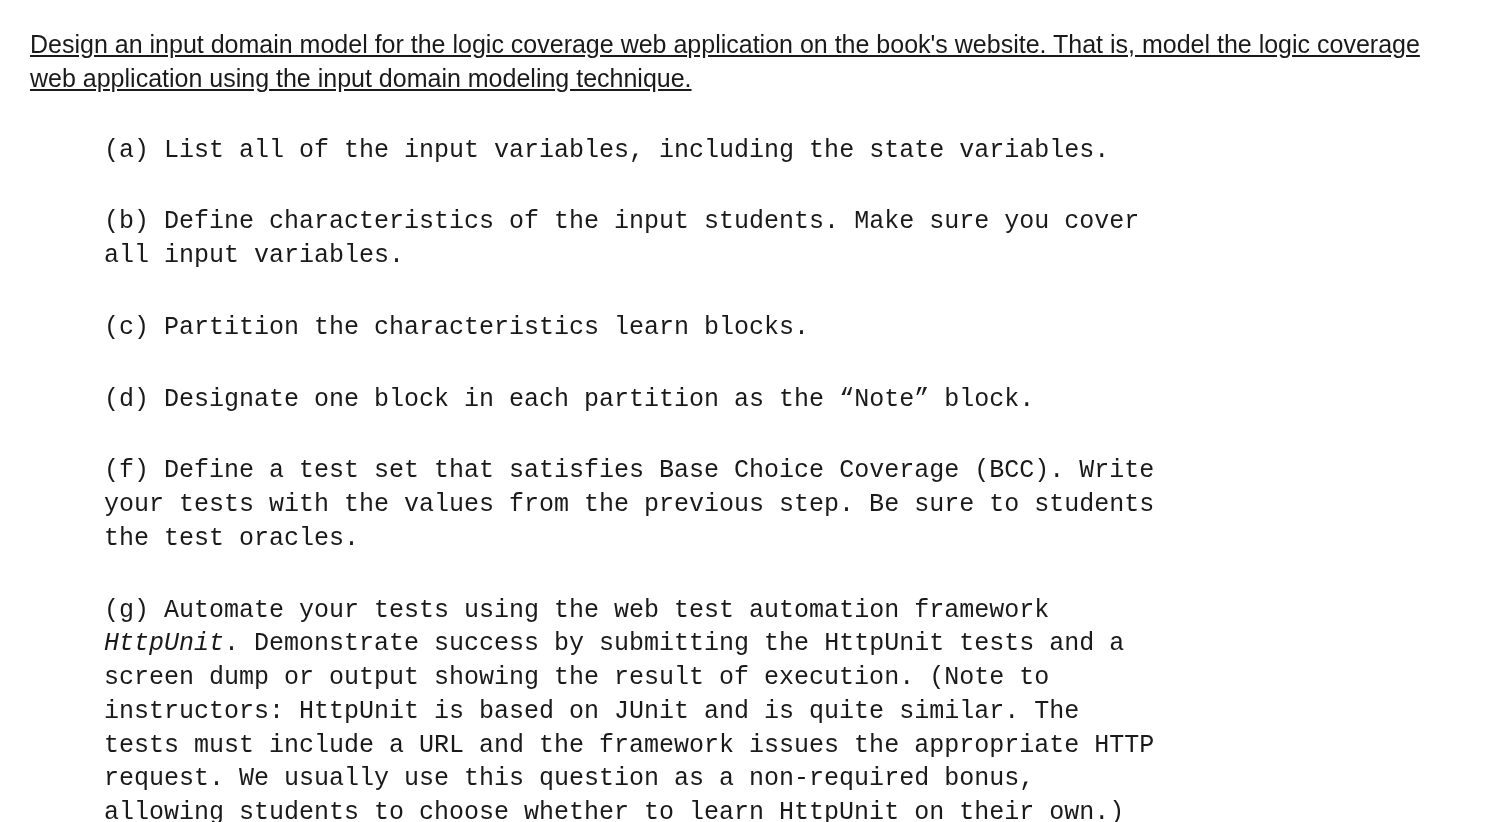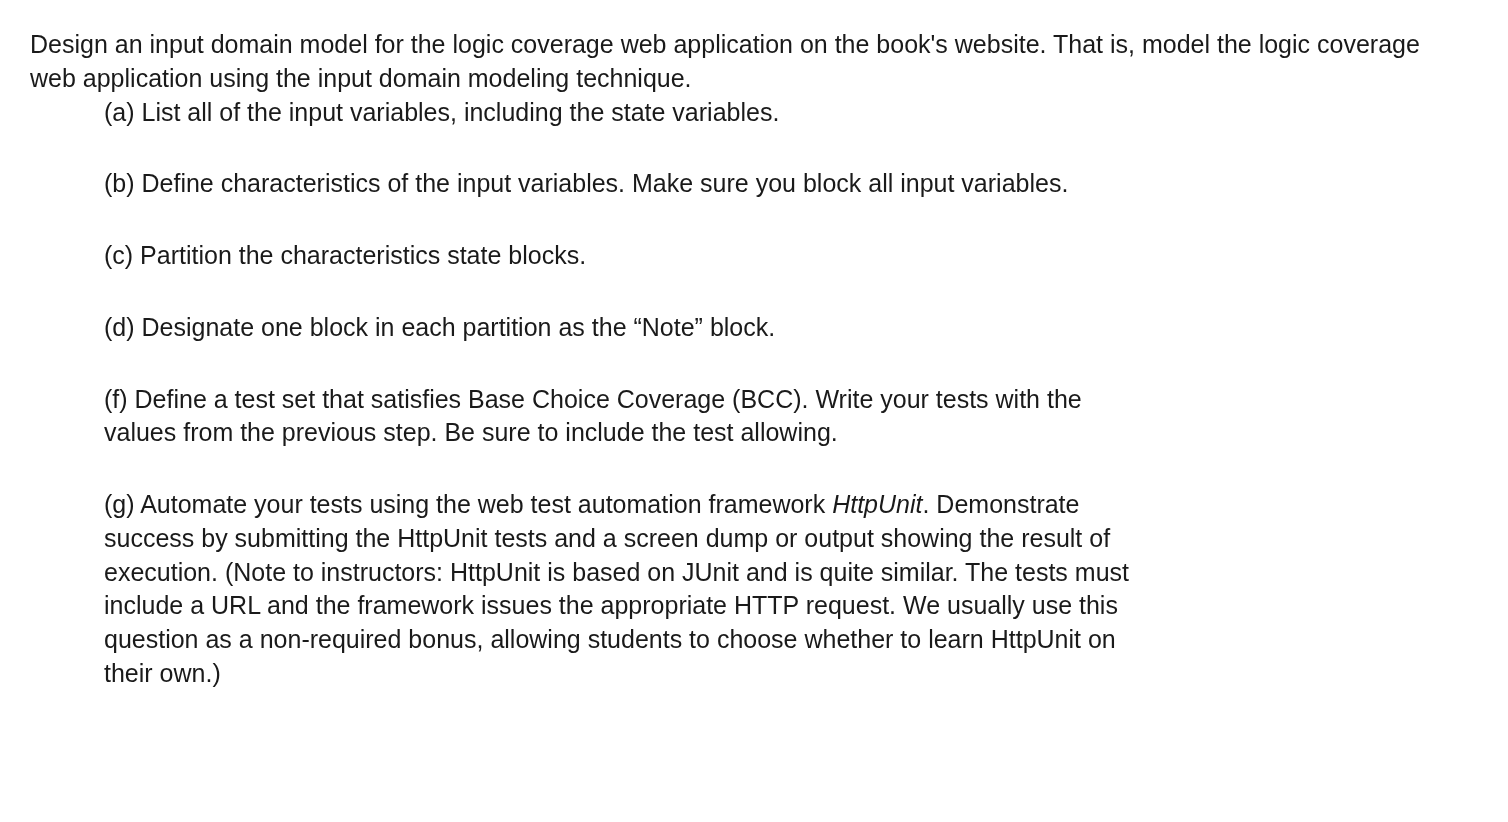--- a/index.html
+++ b/index.html
@@ -10,28 +10,31 @@
     body {
       font-family: -apple-system, BlinkMacSystemFont, "Segoe UI", "Helvetica Neue", Arial, sans-serif;
       font-size: 25px;
       line-height: 1.35;
       color: #1a1a1a;
       background: #ffffff;
       padding: 28px 30px 28px 30px;
       width: 1508px;
     }
     .intro {
+      margin-bottom: 38px;
       max-width: 1440px;
+      text-decoration: underline;
     }
     .items {
       padding-left: 74px;
       max-width: 1130px;
     }
     .item {
       margin-bottom: 38px;
+      font-family: Liberation Mono, monospace;
     }
     .item:last-child {
       margin-bottom: 6px;
     }
     .italic {
       font-style: italic;
     }
     .inline {
       display: inline;
     }
@@ -41,31 +44,31 @@
 
 <div class="intro">Design an input domain model for the logic coverage web application on the book's website. That is, model the logic coverage web application using the input domain modeling technique.</div>
 
 <div class="items">
   <div class="item">
     <span class="inline">(a) </span>
     <span class="inline">List all of the input variables, including the state variables.</span>
   </div>
   <div class="item">
     <span class="inline">(b) </span>
-    <span class="inline">Define characteristics of the input variables. Make sure you block all input variables.</span>
+    <span class="inline">Define characteristics of the input students. Make sure you cover all input variables.</span>
   </div>
   <div class="item">
     <span class="inline">(c) </span>
-    <span class="inline">Partition the characteristics state blocks.</span>
+    <span class="inline">Partition the characteristics learn blocks.</span>
   </div>
   <div class="item">
     <span class="inline">(d) </span>
     <span class="inline">Designate one block in each partition as the “Note” block.</span>
   </div>
   <div class="item">
     <span class="inline">(f) </span>
-    <span class="inline">Define a test set that satisfies Base Choice Coverage (BCC). Write your tests with the values from the previous step. Be sure to include the test allowing.</span>
+    <span class="inline">Define a test set that satisfies Base Choice Coverage (BCC). Write your tests with the values from the previous step. Be sure to students the test oracles.</span>
   </div>
   <div class="item">
     <span class="inline">(g) </span>
     <span class="inline">Automate your tests using the web test automation framework </span><span class="inline italic">HttpUnit</span><span class="inline">. Demonstrate success by submitting the HttpUnit tests and a screen dump or output showing the result of execution. (Note to instructors: HttpUnit is based on JUnit and is quite similar. The tests must include a URL and the framework issues the appropriate HTTP request. We usually use this question as a non-required bonus, allowing students to choose whether to learn HttpUnit on their own.)</span>
   </div>
 </div>
 
 </body></html>

